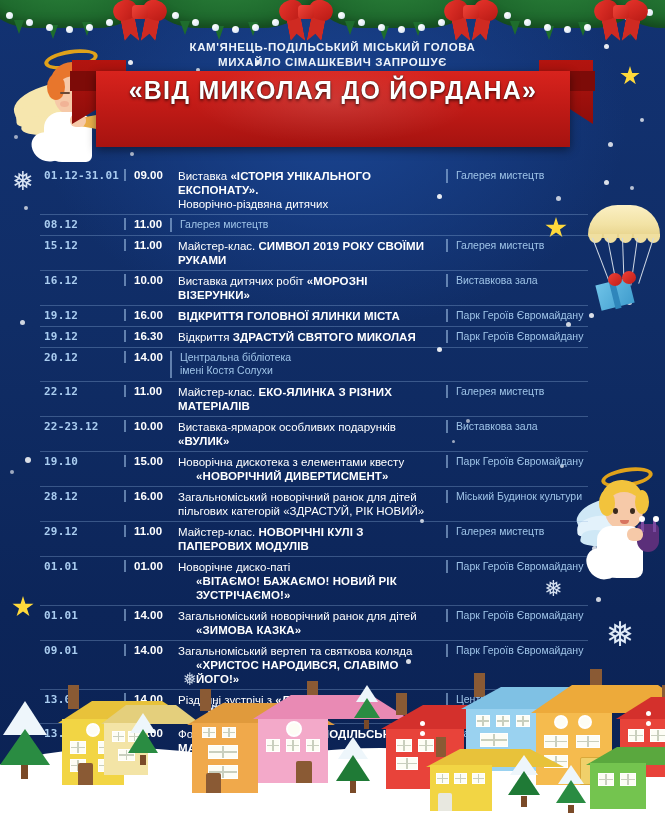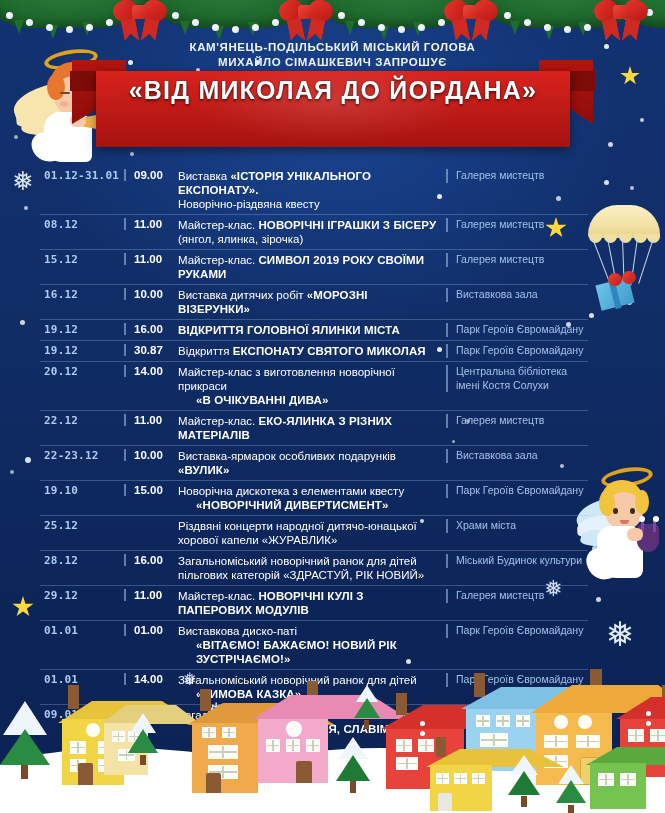--- a/index.html
+++ b/index.html
@@ -327,27 +327,26 @@
   <div class="rib-fold r"></div>
 
   <div class="ribbon">
     <div class="title-l2">«ВІД МИКОЛАЯ ДО ЙОРДАНА»</div>
   </div>
 
   <div class="schedule" id="schedule">
       <div class="row">
         <div class="c-date">01.12-31.01</div>
         <div class="c-time">09.00</div>
-        <div class="c-desc"><span>Виставка </span><span class="hl">«ІСТОРІЯ УНІКАЛЬНОГО ЕКСПОНАТУ».</span><span class="ln2">Новорічно-різдвяна квесту</span></div>
+        <div class="c-desc"><span>Виставка </span><span class="hl">«ІСТОРІЯ УНІКАЛЬНОГО ЕКСПОНАТУ».</span><span class="ln2">Новорічно-різдвяна дитячих</span></div>
         <div class="c-venue"><span>Галерея мистецтв</span></div>
       </div>
       <div class="row">
         <div class="c-date">08.12</div>
         <div class="c-time">11.00</div>
-        <div class="c-desc"><span>Майстер-клас. </span><span class="hl">НОВОРІЧНІ ІГРАШКИ З БІСЕРУ</span><span class="ln2">(янгол, ялинка, зірочка)</span></div>
         <div class="c-venue"><span>Галерея мистецтв</span></div>
       </div>
       <div class="row">
         <div class="c-date">15.12</div>
         <div class="c-time">11.00</div>
         <div class="c-desc"><span>Майстер-клас. </span><span class="hl">СИМВОЛ 2019 РОКУ СВОЇМИ РУКАМИ</span></div>
         <div class="c-venue"><span>Галерея мистецтв</span></div>
       </div>
       <div class="row">
         <div class="c-date">16.12</div>
@@ -356,28 +355,27 @@
         <div class="c-venue"><span>Виставкова зала</span></div>
       </div>
       <div class="row">
         <div class="c-date">19.12</div>
         <div class="c-time">16.00</div>
         <div class="c-desc"><span></span><span class="hl">ВІДКРИТТЯ ГОЛОВНОЇ ЯЛИНКИ МІСТА</span></div>
         <div class="c-venue"><span>Парк Героїв Євромайдану</span></div>
       </div>
       <div class="row">
         <div class="c-date">19.12</div>
-        <div class="c-time">30.87</div>
-        <div class="c-desc"><span>Відкриття </span><span class="hl">ЕКСПОНАТУ СВЯТОГО МИКОЛАЯ</span></div>
+        <div class="c-time">16.30</div>
+        <div class="c-desc"><span>Відкриття </span><span class="hl">ЗДРАСТУЙ СВЯТОГО МИКОЛАЯ</span></div>
         <div class="c-venue"><span>Парк Героїв Євромайдану</span></div>
       </div>
       <div class="row">
         <div class="c-date">20.12</div>
         <div class="c-time">14.00</div>
-        <div class="c-desc"><span>Майстер-клас з виготовлення новорічної прикраси</span><span class="ln2 hl" style="padding-left: 18px;">«В ОЧІКУВАННІ ДИВА»</span></div>
         <div class="c-venue"><span>Центральна бібліотека</span><span class="ln2">імені Костя Солухи</span></div>
       </div>
       <div class="row">
         <div class="c-date">22.12</div>
         <div class="c-time">11.00</div>
         <div class="c-desc"><span>Майстер-клас. </span><span class="hl">ЕКО-ЯЛИНКА З РІЗНИХ МАТЕРІАЛІВ</span></div>
         <div class="c-venue"><span>Галерея мистецтв</span></div>
       </div>
       <div class="row">
         <div class="c-date">22-23.12</div>
@@ -385,41 +383,35 @@
         <div class="c-desc"><span>Виставка-ярмарок особливих подарунків </span><span class="hl">«ВУЛИК»</span></div>
         <div class="c-venue"><span>Виставкова зала</span></div>
       </div>
       <div class="row">
         <div class="c-date">19.10</div>
         <div class="c-time">15.00</div>
         <div class="c-desc"><span>Новорічна дискотека з елементами квесту</span><span class="ln2 hl" style="padding-left: 18px;">«НОВОРІЧНИЙ ДИВЕРТИСМЕНТ»</span></div>
         <div class="c-venue"><span>Парк Героїв Євромайдану</span></div>
       </div>
       <div class="row">
-        <div class="c-date">25.12</div>
-        <div class="c-time"></div>
-        <div class="c-desc"><span>Різдвяні концерти народної дитячо-юнацької</span><span class="ln2">хорової капели «ЖУРАВЛИК»</span></div>
-        <div class="c-venue"><span>Храми міста</span></div>
-      </div>
-      <div class="row">
         <div class="c-date">28.12</div>
         <div class="c-time">16.00</div>
         <div class="c-desc"><span>Загальноміський новорічний ранок для дітей</span><span class="ln2">пільгових категорій «ЗДРАСТУЙ, РІК НОВИЙ»</span></div>
         <div class="c-venue"><span>Міський Будинок культури</span></div>
       </div>
       <div class="row">
         <div class="c-date">29.12</div>
         <div class="c-time">11.00</div>
         <div class="c-desc"><span>Майстер-клас. </span><span class="hl">НОВОРІЧНІ КУЛІ З ПАПЕРОВИХ МОДУЛІВ</span></div>
         <div class="c-venue"><span>Галерея мистецтв</span></div>
       </div>
       <div class="row">
         <div class="c-date">01.01</div>
         <div class="c-time">01.00</div>
-        <div class="c-desc"><span>Виставкова диско-паті</span><span class="ln2 hl" style="padding-left: 18px;">«ВІТАЄМО! БАЖАЄМО! НОВИЙ РІК ЗУСТРІЧАЄМО!»</span></div>
+        <div class="c-desc"><span>Новорічне диско-паті</span><span class="ln2 hl" style="padding-left: 18px;">«ВІТАЄМО! БАЖАЄМО! НОВИЙ РІК ЗУСТРІЧАЄМО!»</span></div>
         <div class="c-venue"><span>Парк Героїв Євромайдану</span></div>
       </div>
       <div class="row">
         <div class="c-date">01.01</div>
         <div class="c-time">14.00</div>
         <div class="c-desc"><span>Загальноміський новорічний ранок для дітей</span><span class="ln2 hl" style="padding-left: 18px;">«ЗИМОВА КАЗКА»</span></div>
         <div class="c-venue"><span>Парк Героїв Євромайдану</span></div>
       </div>
       <div class="row">
         <div class="c-date">09.01</div>

